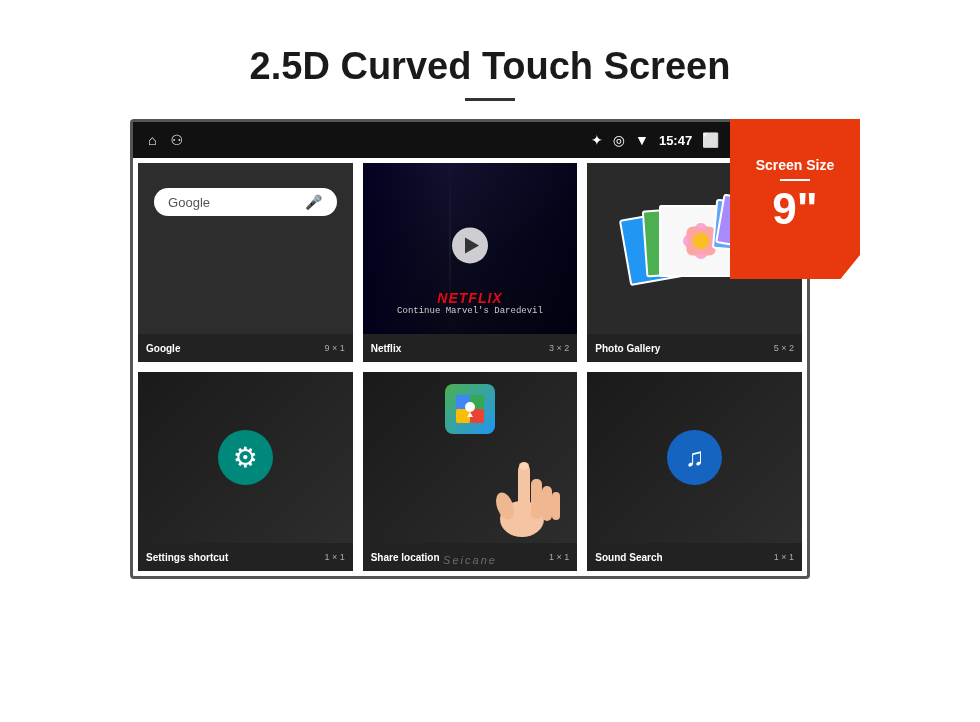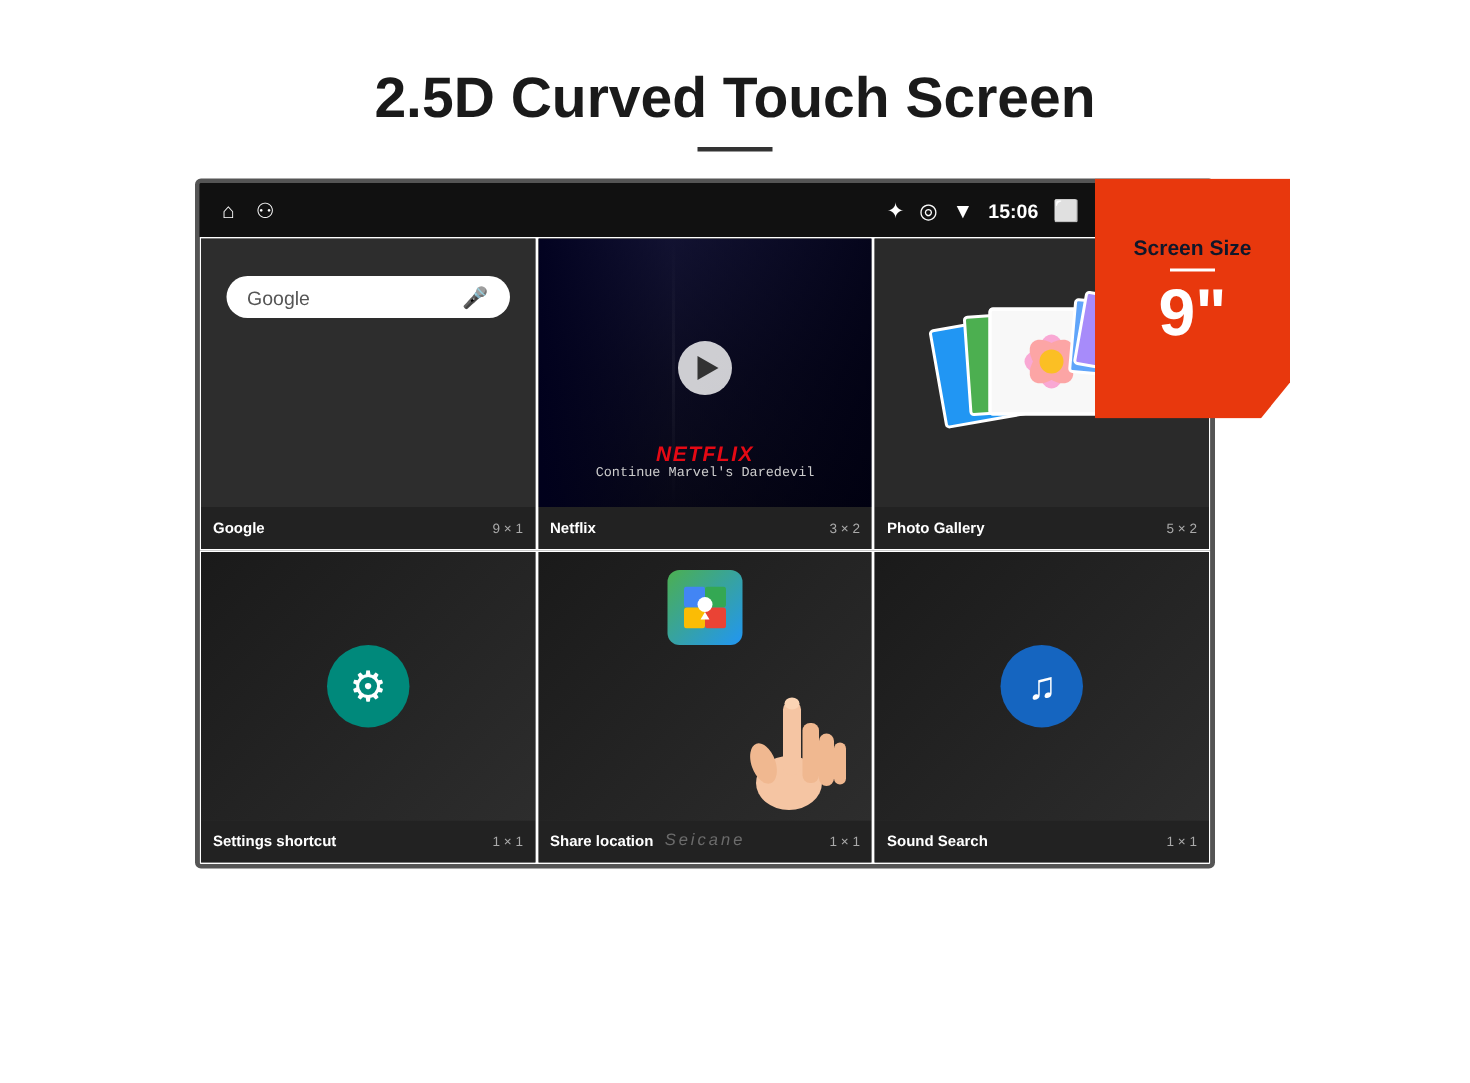--- a/index.html
+++ b/index.html
@@ -62,21 +62,21 @@
       z-index: 10;
       display: flex;
       flex-direction: column;
       align-items: center;
       justify-content: center;
       clip-path: polygon(0 0, 100% 0, 100% 85%, 85% 100%, 0 100%);
       padding: 15px 10px 25px;
     }
 
     .badge-label {
-      color: #0f172a;
+      color: #ffffff;
       font-size: 14px;
       font-weight: bold;
       text-align: center;
       line-height: 1.2;
     }
 
     .badge-divider {
       width: 30px;
       height: 2px;
       background: #fff;
@@ -149,21 +149,21 @@
       flex-direction: column;
     }
 
     .app-row {
       display: flex;
       flex: 1;
     }
 
     .app-cell {
       flex: 1;
-      border: 1px solid #ffffff;
+      border: 5px solid #ffffff;
       position: relative;
       overflow: hidden;
       display: flex;
       flex-direction: column;
     }
 
     .app-content {
       flex: 1;
       position: relative;
       overflow: hidden;
@@ -422,21 +422,21 @@
 
           <span class="status-icon">⚇</span>
         </div>
         <div class="status-right">
 
           <span class="status-icon">✦</span>
 
           <span class="status-icon">◎</span>
 
           <span class="status-icon">▼</span>
-          <span class="status-time">15:06</span>
+          <span class="status-time">15:47</span>
 
           <span class="status-icon">⬜</span>
 
           <span class="status-icon">🔈</span>
 
           <span class="status-icon">⊠</span>
 
           <span class="status-icon">▭</span>
         </div>
       </div>

